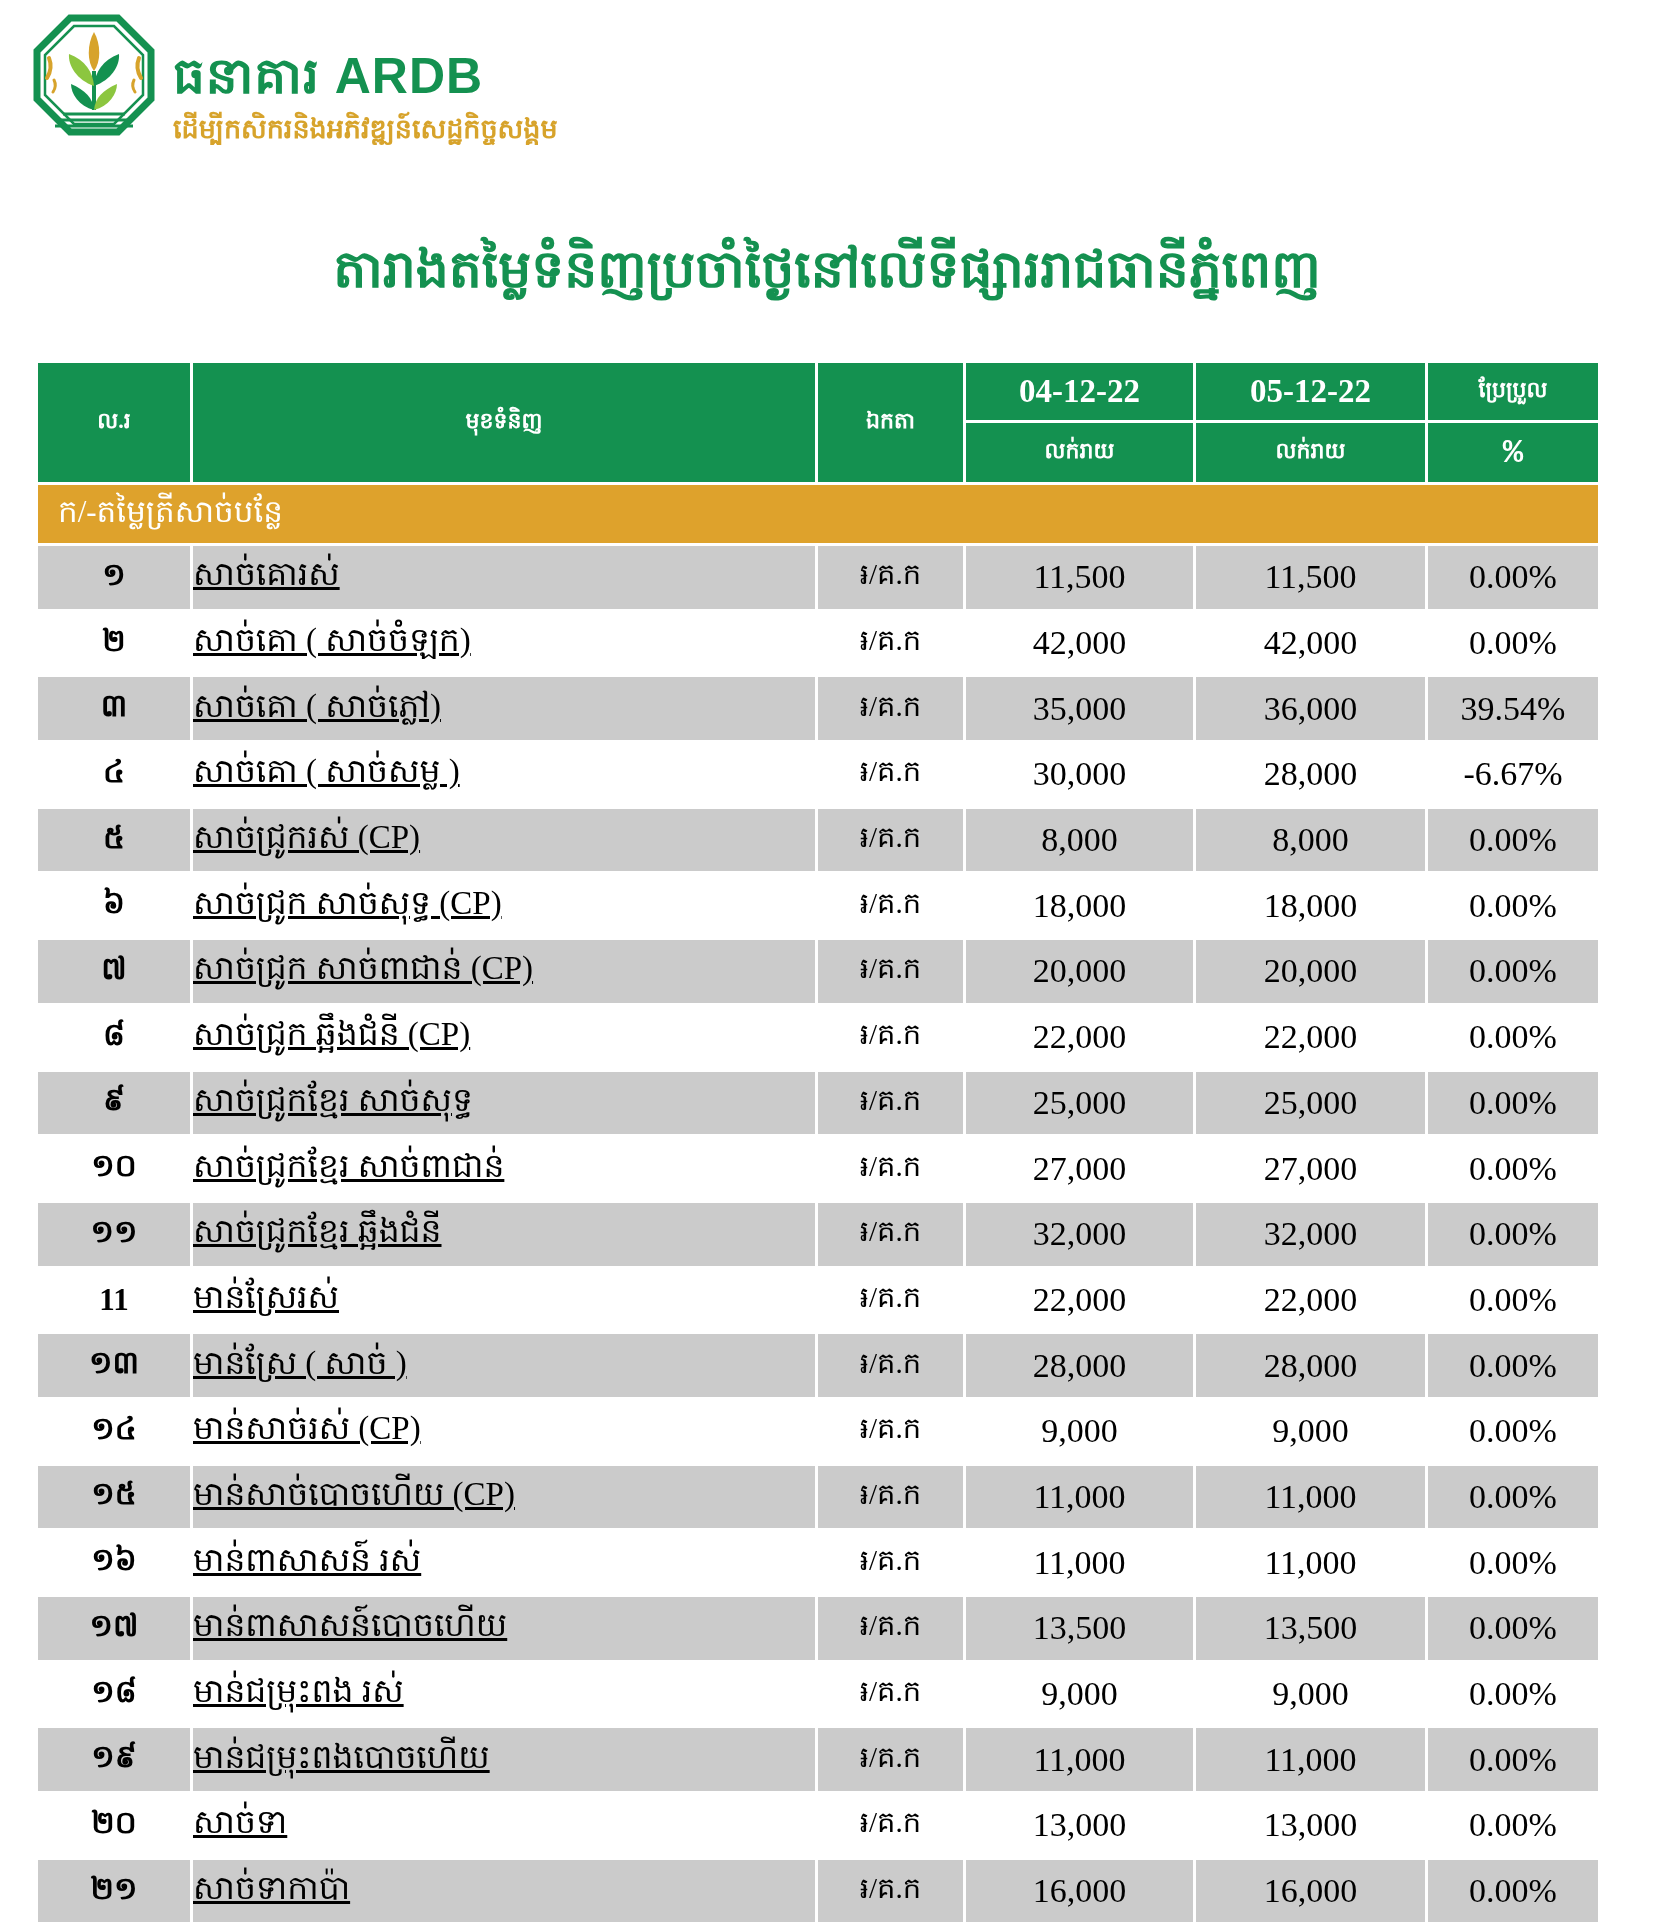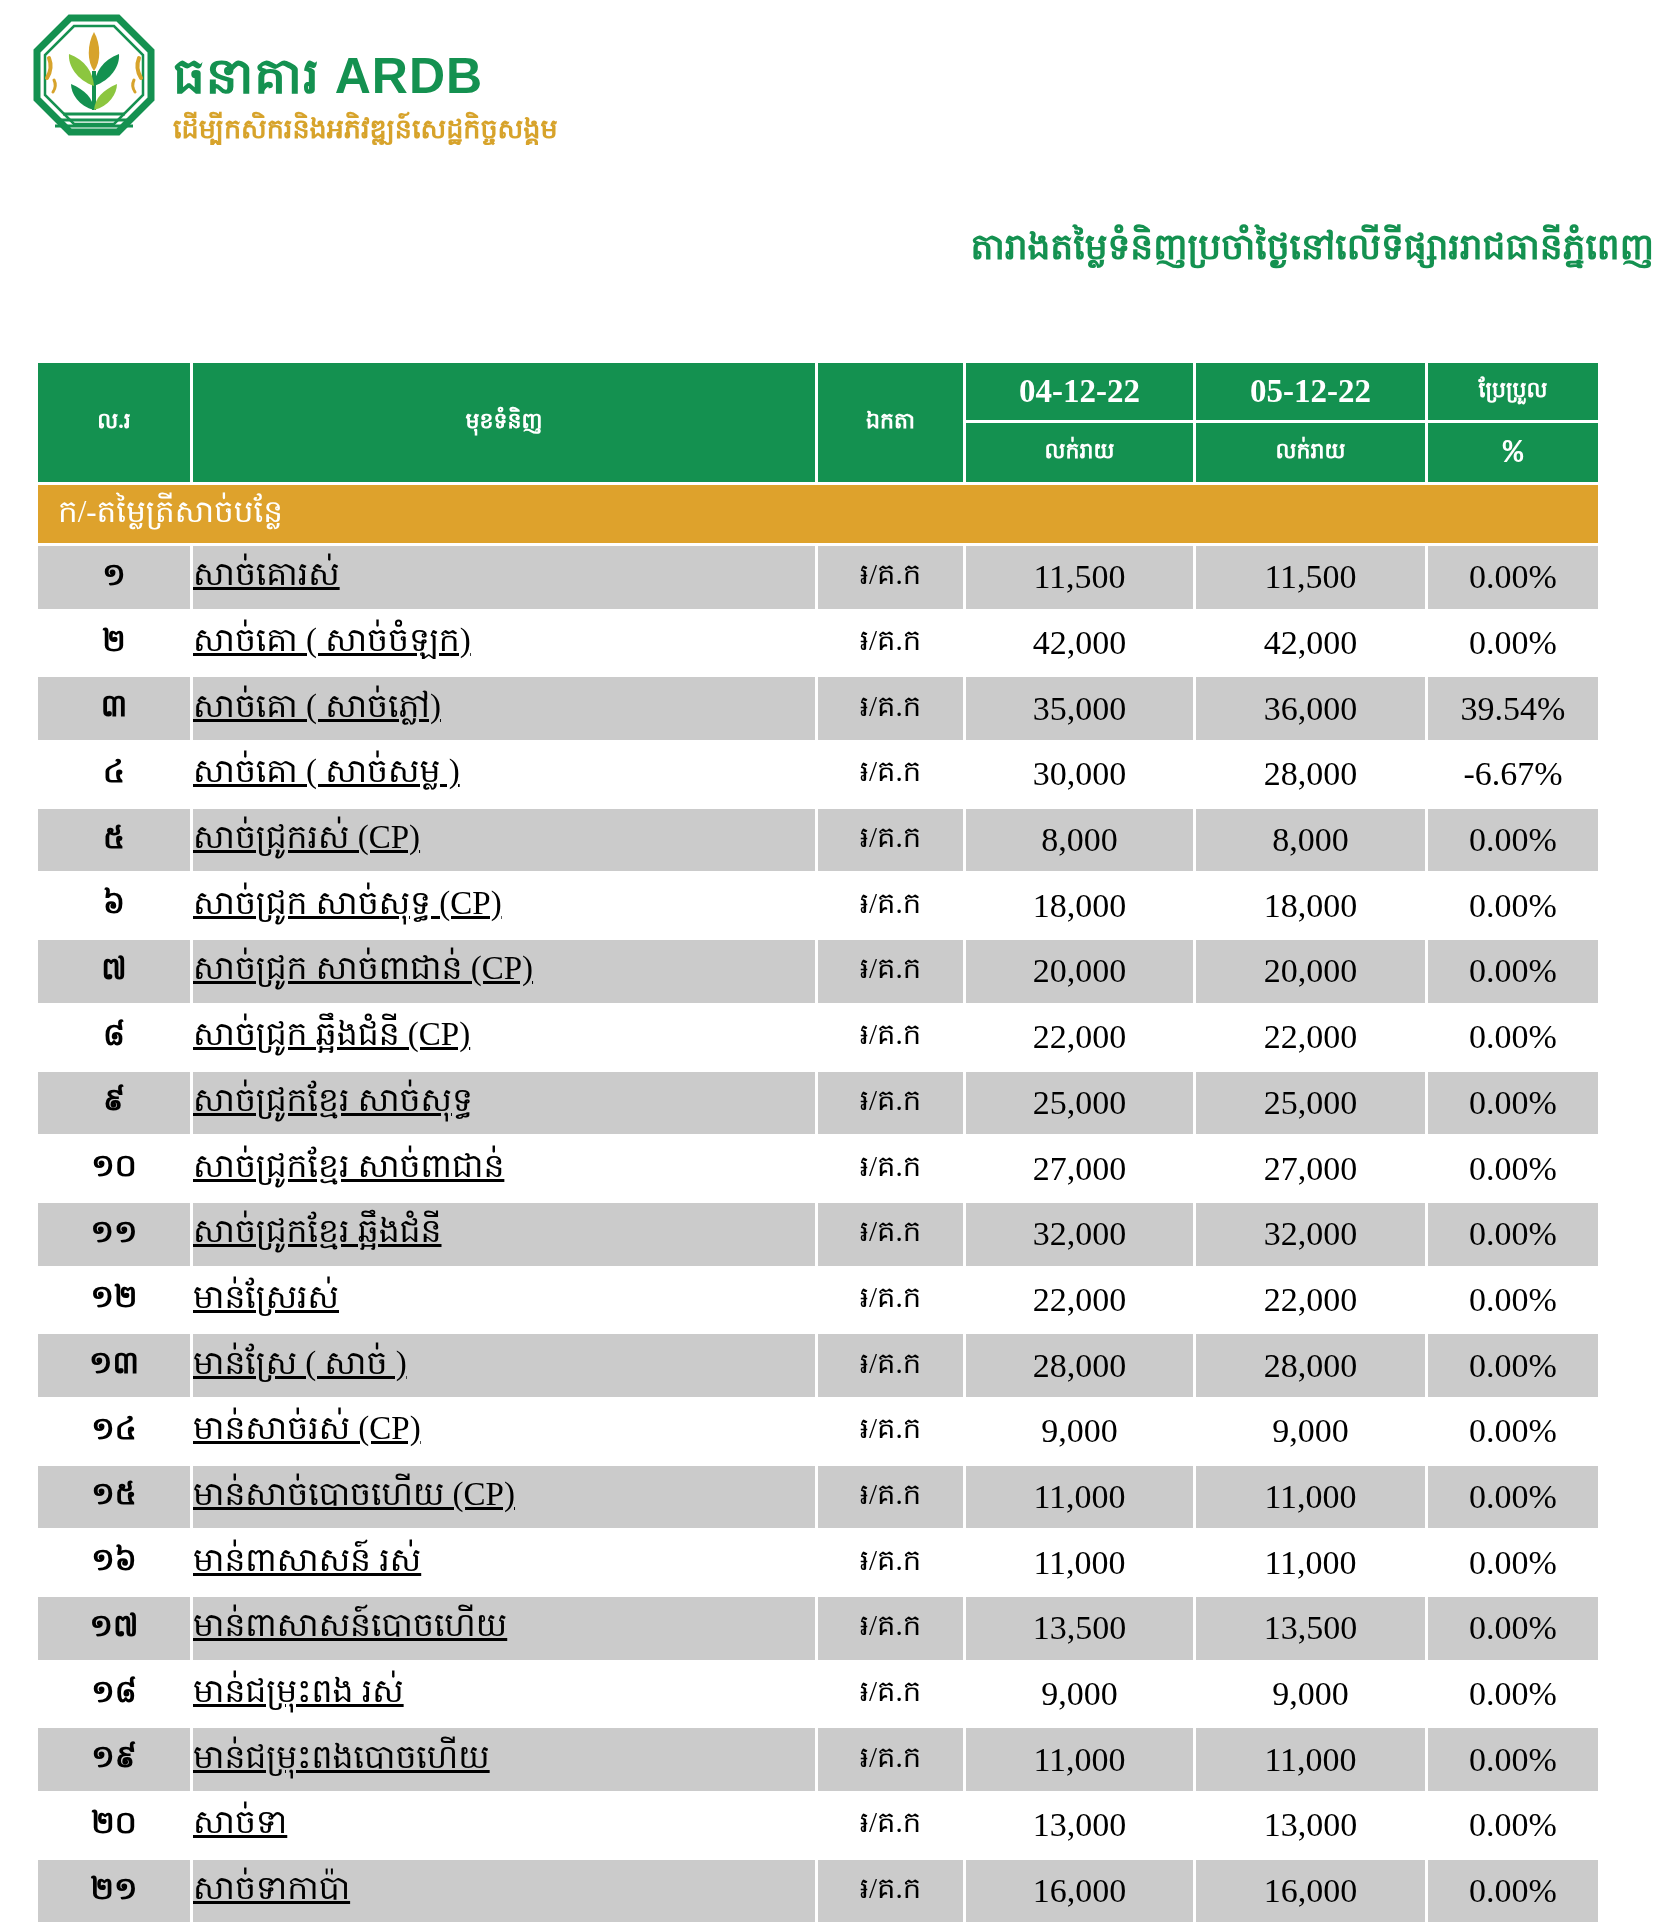--- a/index.html
+++ b/index.html
@@ -20,22 +20,22 @@
   .bank-name{
     color:var(--green);font-size:50px;line-height:1;font-weight:bold;
     font-family:"Liberation Sans", sans-serif;letter-spacing:1px;
   }
   .tagline{
     color:var(--gold);font-size:27px;line-height:1.2;font-weight:bold;margin-top:12px;
     font-family:"Liberation Serif", serif;
   }
   
   .page-title{
-    position:absolute;top:224px;left:0;width:100%;text-align:right;
-    color:var(--green);font-size:36px;font-weight:bold;
+    position:absolute;top:236px;left:0;width:100%;text-align:center;
+    color:var(--green);font-size:52px;font-weight:bold;
   }
   
   table.price{
     position:absolute;left:35px;top:360px;width:1563px;
     border-collapse:collapse;table-layout:fixed;
   }
   table.price th,table.price td{
     border:3px solid #fff;padding:0;overflow:hidden;white-space:nowrap;
   }
   thead th{
@@ -205,21 +205,21 @@
   </tr>
       <tr class="odd">
     <td class="c-no">១១</td>
     <td class="c-item">សាច់ជ្រូកខ្មែរ ឆ្អឹងជំនី</td>
     <td class="c-unit">៛/គ.ក</td>
     <td class="c-num">32,000</td>
     <td class="c-num">32,000</td>
     <td class="c-num">0.00%</td>
   </tr>
       <tr>
-    <td class="c-no">១២</td>
+    <td class="c-no">11</td>
     <td class="c-item">មាន់ស្រែរស់</td>
     <td class="c-unit">៛/គ.ក</td>
     <td class="c-num">22,000</td>
     <td class="c-num">22,000</td>
     <td class="c-num">0.00%</td>
   </tr>
       <tr class="odd">
     <td class="c-no">១៣</td>
     <td class="c-item">មាន់ស្រែ ( សាច់ )</td>
     <td class="c-unit">៛/គ.ក</td>

